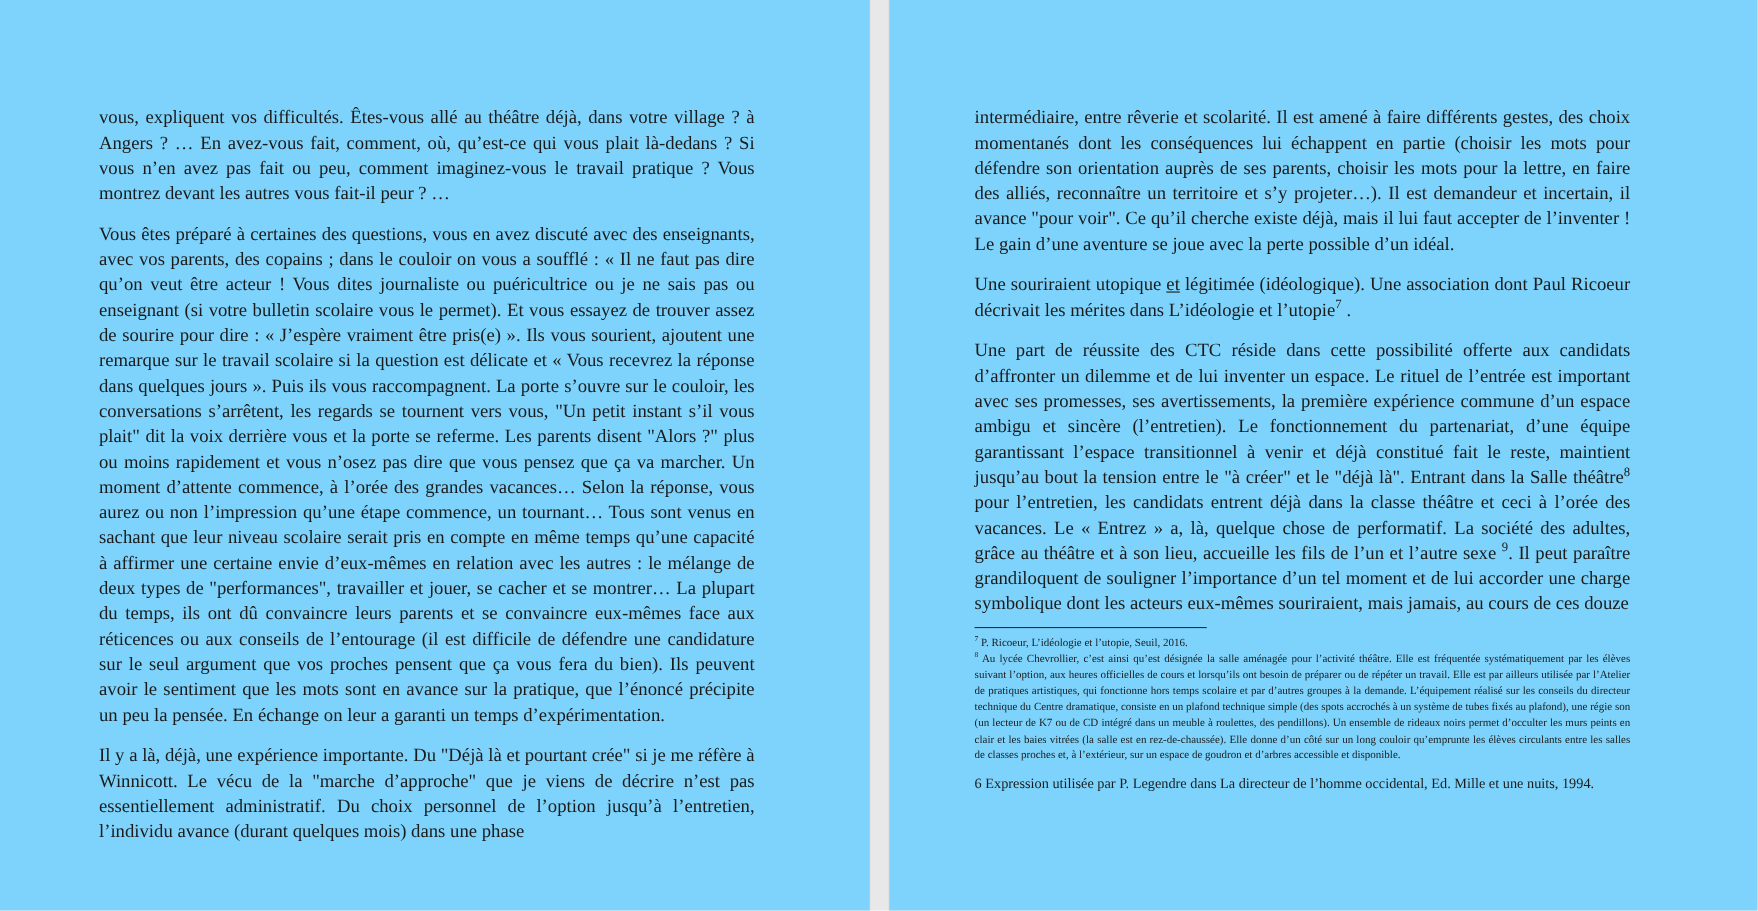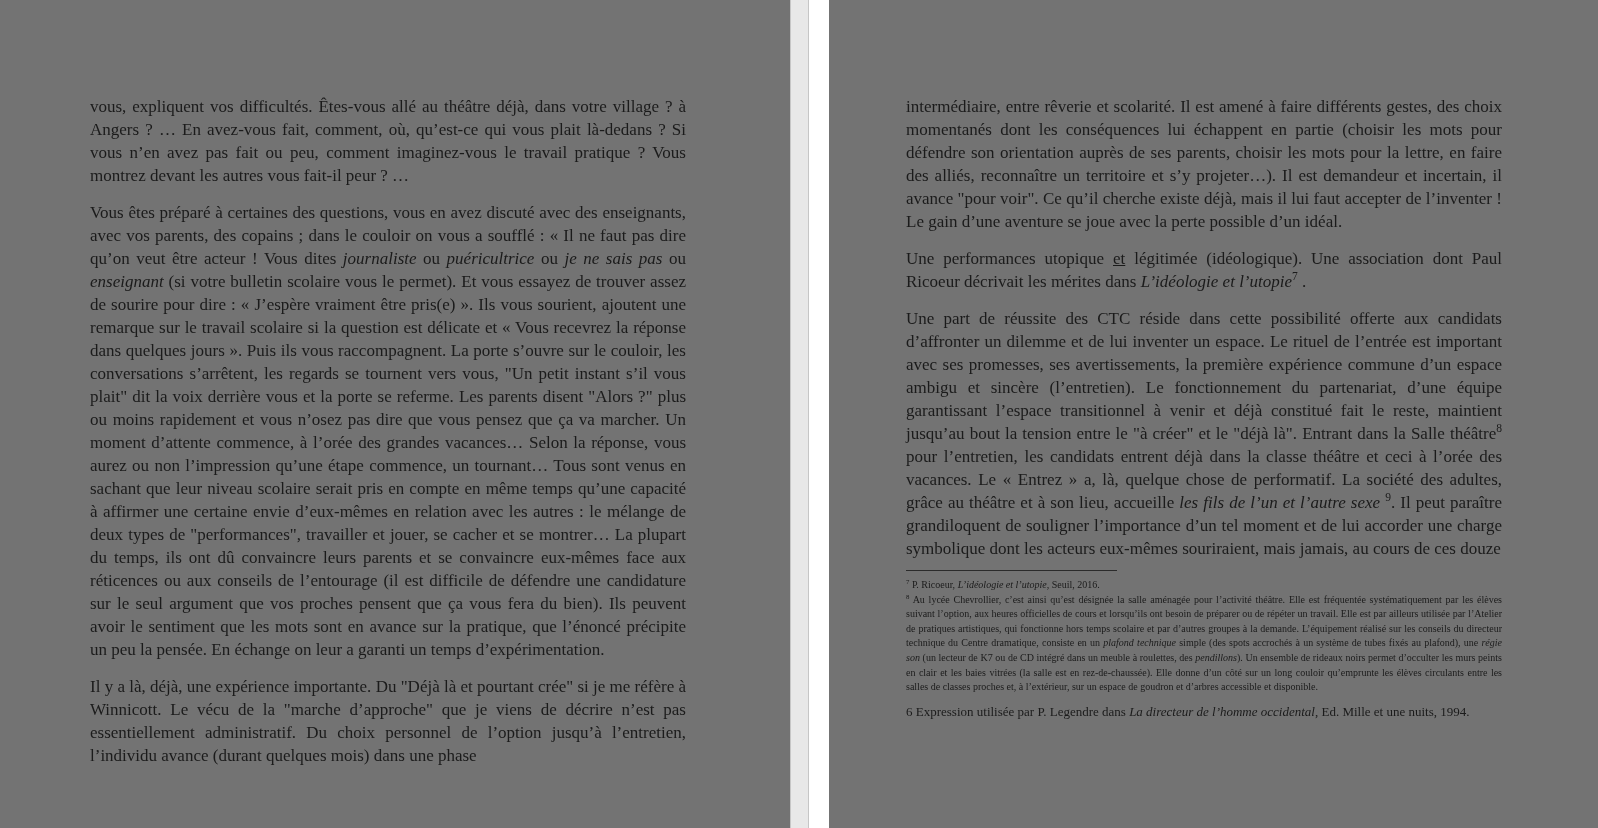--- a/index.html
+++ b/index.html
@@ -2,36 +2,36 @@
 <html><head>
 <meta charset="utf-8">
 <style>
   html,body{margin:0;padding:0;}
   body{
     width:1598px;height:828px;overflow:hidden;
     background:#ffffff;color:#1b1b1b;
     font-family:"Liberation Serif","DejaVu Serif",serif;
   }
   .spread{display:flex;width:1598px;height:828px;}
-  .page{background:#737373;box-sizing:border-box;}
+  .page{background:#7dd3fc;box-sizing:border-box;}
   .page-left{width:790px;padding:95px 0 0 90px;}
-  .page-right{flex:1;padding:95px 0 0 77px;margin-left:20px;}
+  .page-right{flex:1;padding:95px 0 0 77px;}
   .gutter{
     width:19px;background:#e8e8e8;
     border-left:1px solid #c6c6c6;border-right:1px solid #c6c6c6;
     box-sizing:border-box;
   }
   .textblock{width:596px;}
   .para{
     margin:0 0 14px 0;
     font-size:17px;line-height:23px;
     text-align:justify;text-justify:inter-word;
   }
   .para:last-child{margin-bottom:0;}
-  .it{font-style:italic;}
+  .it{}
   .un{text-decoration:underline;}
   .sup{vertical-align:super;font-size:68%;line-height:0;}
   .footnotes{margin-top:10px;}
   .fn-sep{width:211px;border-top:1px solid #2b2b2b;margin:0 0 7px 0;}
   .fn{
     margin:0;font-size:10px;line-height:14.6px;
     text-align:justify;text-justify:inter-word;
   }
   .fn.gap{margin-top:9px;font-size:13px;line-height:16px;}
 </style>
@@ -43,21 +43,21 @@
     <div class="textblock" id="left-col">
         <p class="para"><span>vous, expliquent vos difficultés. Êtes-vous allé au théâtre déjà, dans votre village ? à Angers ? … En avez-vous fait, comment, où, qu’est-ce qui vous plait là-dedans ? Si vous n’en avez pas fait ou peu, comment imaginez-vous le travail pratique ? Vous montrez devant les autres vous fait-il peur ? …</span></p>
         <p class="para"><span>Vous êtes préparé à certaines des questions, vous en avez discuté avec des enseignants, avec vos parents, des copains ; dans le couloir on vous a soufflé : « Il ne faut pas dire qu’on veut être acteur ! Vous dites </span><span class="it">journaliste</span><span> ou </span><span class="it">puéricultrice</span><span> ou </span><span class="it">je ne sais pas</span><span> ou </span><span class="it">enseignant</span><span> (si votre bulletin scolaire vous le permet). Et vous essayez de trouver assez de sourire pour dire : « J’espère vraiment être pris(e) ». Ils vous sourient, ajoutent une remarque sur le travail scolaire si la question est délicate et « Vous recevrez la réponse dans quelques jours ». Puis ils vous raccompagnent. La porte s’ouvre sur le couloir, les conversations s’arrêtent, les regards se tournent vers vous, "Un petit instant s’il vous plait" dit la voix derrière vous et la porte se referme. Les parents disent "Alors ?" plus ou moins rapidement et vous n’osez pas dire que vous pensez que ça va marcher. Un moment d’attente commence, à l’orée des grandes vacances… Selon la réponse, vous aurez ou non l’impression qu’une étape commence, un tournant… Tous sont venus en sachant que leur niveau scolaire serait pris en compte en même temps qu’une capacité à affirmer une certaine envie d’eux-mêmes en relation avec les autres : le mélange de deux types de "performances", travailler et jouer, se cacher et se montrer… La plupart du temps, ils ont dû convaincre leurs parents et se convaincre eux-mêmes face aux réticences ou aux conseils de l’entourage (il est difficile de défendre une candidature sur le seul argument que vos proches pensent que ça vous fera du bien). Ils peuvent avoir le sentiment que les mots sont en avance sur la pratique, que l’énoncé précipite un peu la pensée. En échange on leur a garanti un temps d’expérimentation.</span></p>
         <p class="para"><span>Il y a là, déjà, une expérience importante.  Du "Déjà là et pourtant crée" si je me réfère à Winnicott. Le vécu de la "marche d’approche" que je viens de décrire n’est pas essentiellement administratif. Du choix personnel de l’option jusqu’à l’entretien, l’individu avance (durant quelques mois) dans une phase</span></p>
       </div>
   </section>
   <div class="gutter"></div>
   <section class="page page-right">
     <div class="textblock" id="right-col">
         <p class="para"><span>intermédiaire, entre rêverie et scolarité. Il est amené à faire différents gestes, des choix momentanés dont les conséquences lui échappent en partie (choisir les mots pour défendre son orientation auprès de ses parents, choisir les mots pour la lettre, en faire des alliés, reconnaître un territoire et s’y projeter…). Il est demandeur et incertain, il avance "pour voir". Ce qu’il cherche existe déjà, mais il lui faut accepter de l’inventer ! Le gain d’une aventure se joue avec la perte possible d’un idéal.</span></p>
-        <p class="para"><span>Une performances utopique </span><span class="un">et</span><span> légitimée (idéologique). Une association dont Paul Ricoeur décrivait les mérites dans </span><span class="it">L’idéologie et l’utopie</span><span class="sup">7</span><span> .</span></p>
+        <p class="para"><span>Une souriraient utopique </span><span class="un">et</span><span> légitimée (idéologique). Une association dont Paul Ricoeur décrivait les mérites dans </span><span class="it">L’idéologie et l’utopie</span><span class="sup">7</span><span> .</span></p>
         <p class="para"><span>Une part de réussite des CTC réside dans cette possibilité offerte aux candidats d’affronter un dilemme et de lui inventer un espace. Le rituel de l’entrée est important avec ses promesses, ses avertissements, la première expérience commune d’un espace ambigu et sincère (l’entretien). Le fonctionnement du partenariat, d’une équipe garantissant l’espace transitionnel à venir et déjà constitué fait le reste, maintient jusqu’au bout la tension entre le "à créer" et le "déjà là". Entrant dans la Salle théâtre</span><span class="sup">8</span><span> pour l’entretien, les candidats entrent déjà dans la classe théâtre et ceci à l’orée des vacances. Le «  Entrez »  a, là, quelque chose de performatif. La société des adultes, grâce au théâtre et à son lieu, accueille </span><span class="it">les fils de l’un et l’autre sexe</span><span> </span><span class="sup">9</span><span>. Il peut paraître grandiloquent de souligner l’importance d’un tel moment et de lui accorder une charge symbolique dont les acteurs eux-mêmes souriraient, mais jamais, au cours de ces douze</span></p>
       </div>
     <div class="textblock footnotes">
       <div class="fn-sep"></div>
       <div id="fn-col">
           <p class="fn"><span class="sup">7</span><span> P. Ricoeur, </span><span class="it">L’idéologie et l’utopie</span><span>, Seuil, 2016.</span></p>
           <p class="fn"><span class="sup">8</span><span> Au lycée Chevrollier, c’est ainsi qu’est désignée la salle aménagée pour l’activité théâtre. Elle est fréquentée systématiquement par les élèves suivant l’option, aux heures officielles de cours et lorsqu’ils ont besoin de préparer ou de répéter un travail. Elle est par ailleurs utilisée par l’Atelier de pratiques artistiques, qui fonctionne hors temps scolaire et par d’autres groupes à la demande. L’équipement réalisé sur les conseils du directeur technique du Centre dramatique, consiste en un </span><span class="it">plafond technique</span><span> simple (des spots accrochés à un système de tubes fixés au plafond), une </span><span class="it">régie son</span><span> (un lecteur de K7 ou de CD intégré dans un meuble à roulettes, des  </span><span class="it">pendillons</span><span>). Un ensemble de rideaux noirs permet d’occulter les murs peints en clair et les baies vitrées (la salle est en rez-de-chaussée). Elle donne d’un côté sur un long couloir qu’emprunte les élèves circulants entre les salles de classes proches et, à l’extérieur, sur un espace de goudron et d’arbres accessible et disponible.</span></p>
           <p class="fn gap"><span>6 Expression utilisée par P. Legendre dans </span><span class="it">La directeur de l’homme occidental</span><span>, Ed. Mille et une nuits, 1994.</span></p>
         </div>
     </div>

